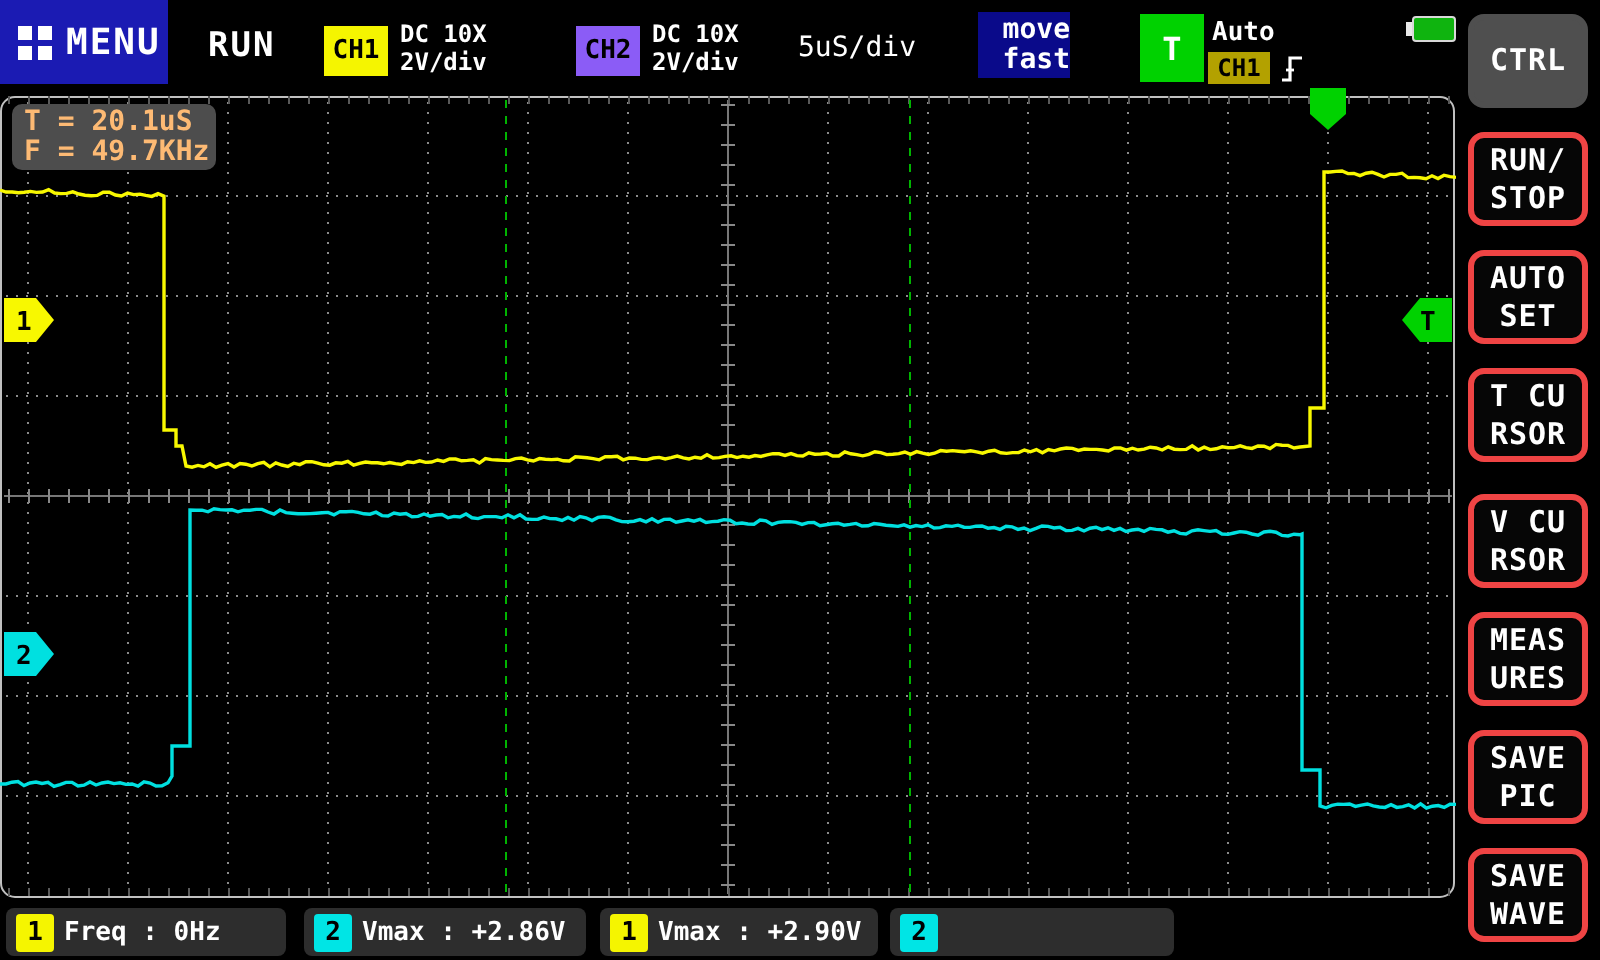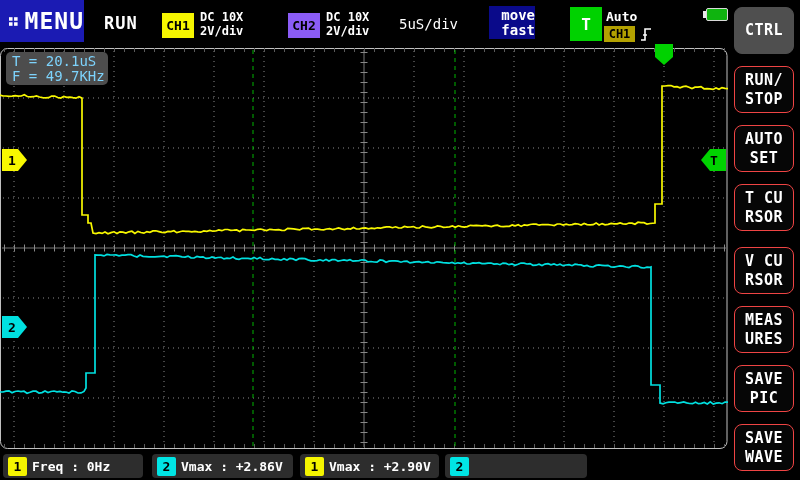--- a/index.html
+++ b/index.html
@@ -5,21 +5,21 @@
   * { margin:0; padding:0; box-sizing:border-box; }
   html,body { width:800px; height:480px; background:#000; overflow:hidden;
     font-family:"DejaVu Sans Mono", monospace; }
   #screen { position:relative; width:800px; height:480px; background:#000; }
 
   
   #topbar { position:absolute; left:0; top:0; width:728px; height:48px; background:#000; }
   #menu-btn { position:absolute; left:0; top:0; width:84px; height:42px;
     background:#1b1bb3; color:#fff; display:flex; align-items:center; cursor:pointer; }
   #menu-btn svg { margin-left:9px; }
-  #menu-btn .mlabel { font-size:23px; font-weight:bold; letter-spacing:1px; margin-left:7px; }
+  #menu-btn .mlabel { font-size:18px; font-weight:bold; letter-spacing:1px; margin-left:7px; }
   #run-label { position:absolute; left:104px; top:13px; color:#fff; font-size:17px; font-weight:bold; letter-spacing:1px;text-align:center; }
   .chbadge { position:absolute; top:13px; width:32px; height:25px; display:flex;
     align-items:center; justify-content:center; color:#000; font-size:13px; font-weight:bold; cursor:pointer; }
   #ch1-badge { left:162px; background:#f5f500; }
   #ch2-badge { left:288px; background:#8b5cf6; }
   .chinfo { position:absolute; top:10px; color:#fff; font-size:12px; font-weight:bold; line-height:14px; white-space:pre; }
   #ch1-info { left:200px; }
   #ch2-info { left:326px; }
   #timebase { position:absolute; left:399px; top:16px; color:#fff; font-size:14px; font-weight:normal; cursor:pointer; }
   #move-btn { position:absolute; left:489px; top:6px; width:46px; height:33px; background:#0a0a8a;
@@ -34,27 +34,27 @@
   #battery .nub { position:absolute; left:0; top:3px; width:3px; height:7px; background:#e8e8e8; }
   #battery .body { position:absolute; left:3px; top:0; width:22px; height:13px;
     background:#0fb40f; border:1px solid #d8d8d8; border-radius:2px; }
 
   
   #plot-wrap { position:absolute; left:0; top:48px; width:728px; height:402px; }
   #plot-svg { overflow:visible; }
 
   
   #cursor-overlay { position:absolute; left:6px; top:4px; width:102px; height:33px;
-    background:#4d4d4d; border-radius:5px; color:#7dd3fc; font-size:14px; font-weight:normal;
+    background:#4d4d4d; border-radius:5px; color:#fdba74; font-size:14px; font-weight:bold;
     line-height:15px; padding:2px 0 0 6px; white-space:pre; }
 
   
   #sidebar { position:absolute; left:728px; top:0; width:72px; height:480px; background:#000; }
   .sbtn { position:absolute; left:6px; width:60px; height:47px; background:#060606;
-    border:1px solid #ef4444; border-radius:8px; color:#fff; font-size:15px; font-weight:bold;
+    border:3px solid #ef4444; border-radius:8px; color:#fff; font-size:15px; font-weight:bold;
     letter-spacing:0.5px; display:flex; flex-direction:column; align-items:center;
     justify-content:center; line-height:19px; cursor:pointer; text-align:left; }
   .sbtn.active { background:#4f4f4f; border-color:#4f4f4f; }
 
   
   #statusbar { position:absolute; left:0; top:452px; width:728px; height:28px; background:#000; }
   .statbox { position:absolute; top:2px; height:24px; background:#2d2d2d; border-radius:4px;
     display:flex; align-items:center; padding-left:5px; }
   .statbadge { width:19px; height:19px; display:flex; align-items:center; justify-content:center;
     color:#000; font-size:13px; font-weight:bold; border-radius:2px; }

